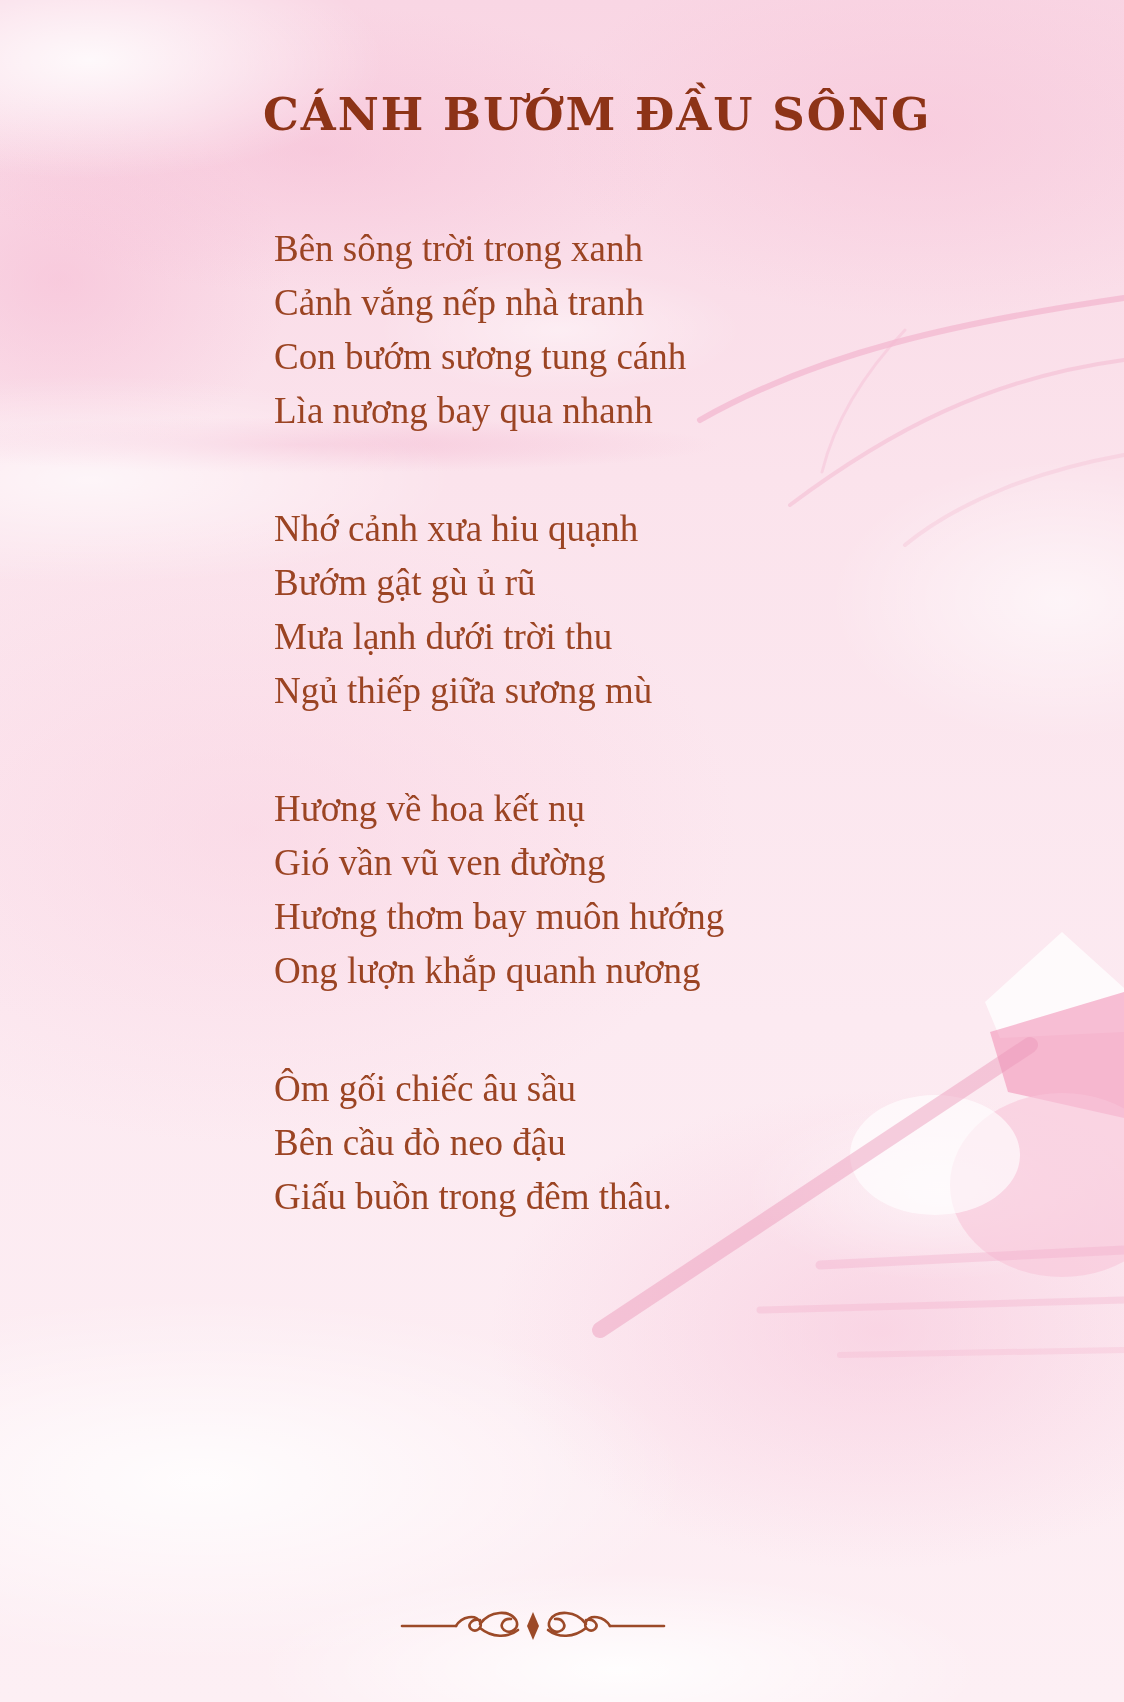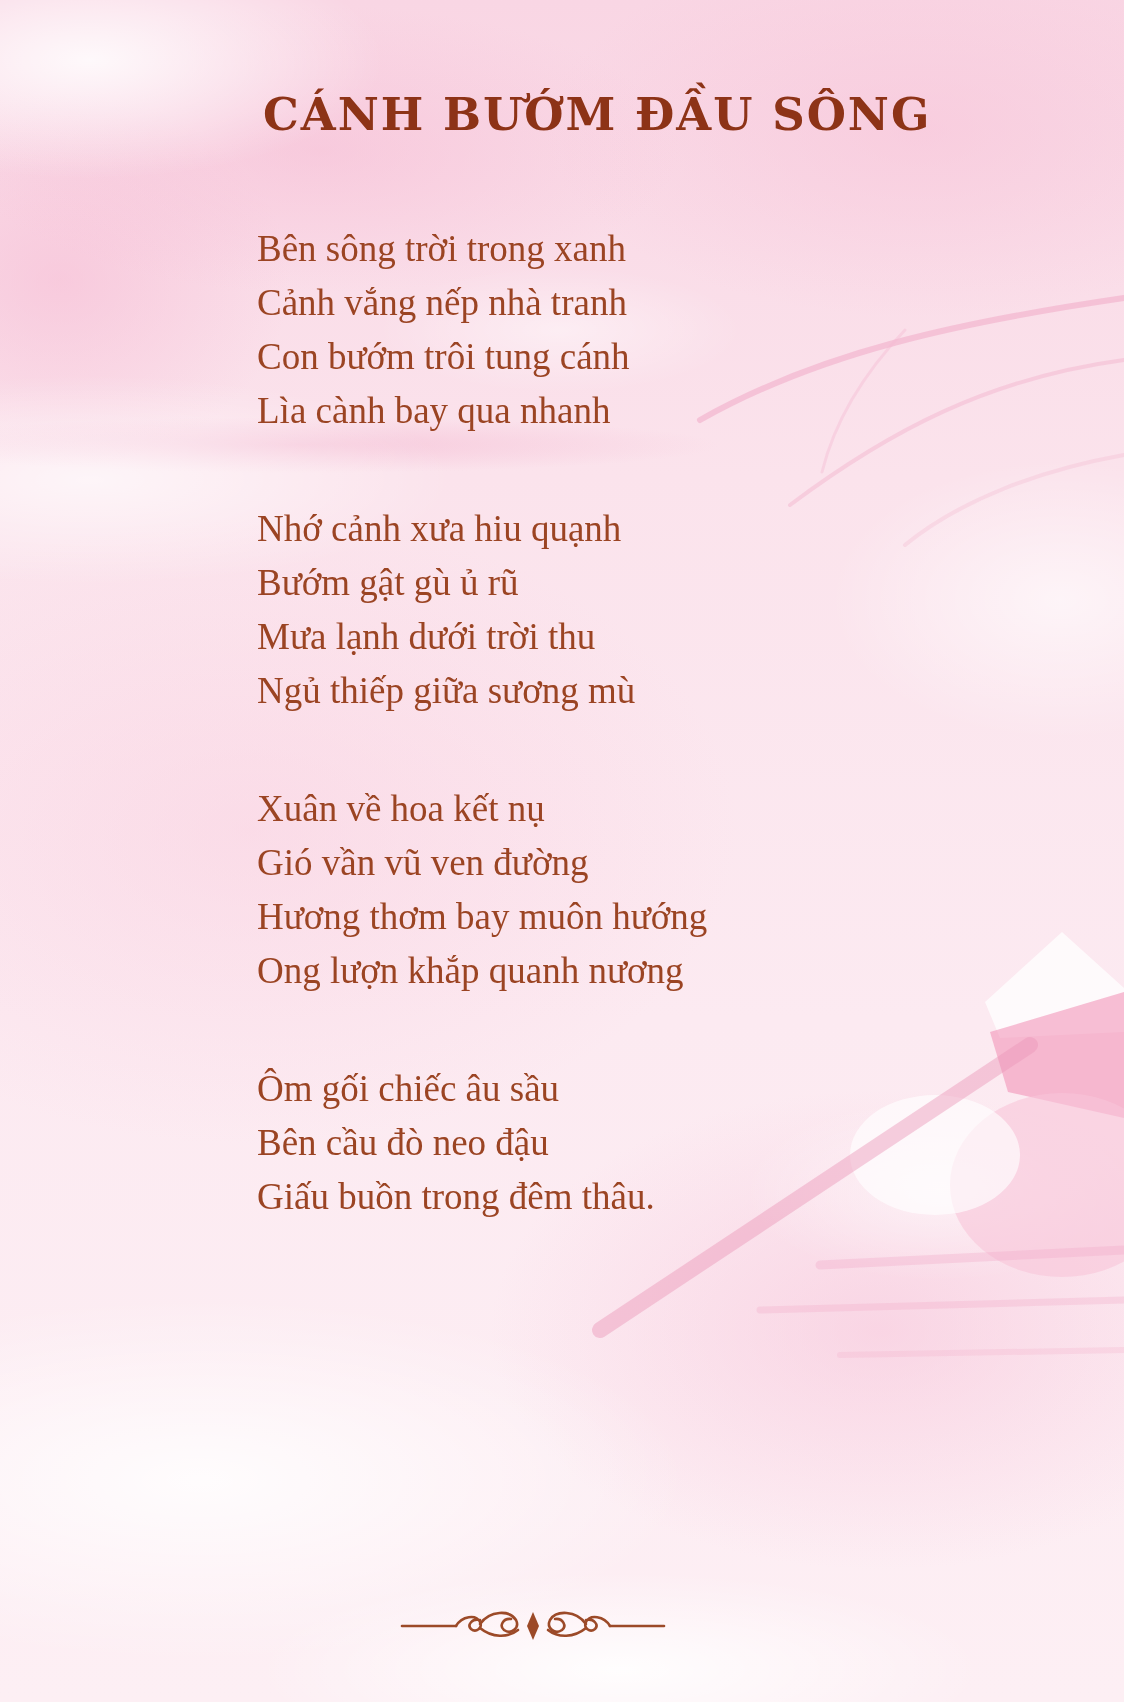--- a/index.html
+++ b/index.html
@@ -41,21 +41,21 @@
     text-align: left;
     font-family: "DejaVu Serif", "Liberation Serif", serif;
     font-weight: bold;
     font-size: 45px;
     letter-spacing: 2px;
     color: #8d3317;
     white-space: nowrap;
   }
   .poem {
     position: absolute;
-    left: 257px; top: 222px;
+    left: 274px; top: 222px;
     font-size: 37px;
     line-height: 54px;
     color: #9b4423;
     white-space: nowrap;
   }
   .stanza { margin: 0 0 64px 0; }
   .line { height: 54px; }
   .divider {
     position: absolute;
     left: 398px; top: 1604px;
@@ -92,31 +92,31 @@
       </g>
     </svg>
   </div>
 
   <h1 class="title">CÁNH BƯỚM ĐẦU SÔNG</h1>
 
   <div class="poem">
     <div class="stanza">
       <div class="line">Bên sông trời trong xanh</div>
       <div class="line">Cảnh vắng nếp nhà tranh</div>
-      <div class="line">Con bướm trôi tung cánh</div>
-      <div class="line">Lìa cành bay qua nhanh</div>
+      <div class="line">Con bướm sương tung cánh</div>
+      <div class="line">Lìa nương bay qua nhanh</div>
     </div>
     <div class="stanza">
       <div class="line">Nhớ cảnh xưa hiu quạnh</div>
       <div class="line">Bướm gật gù ủ rũ</div>
       <div class="line">Mưa lạnh dưới trời thu</div>
       <div class="line">Ngủ thiếp giữa sương mù</div>
     </div>
     <div class="stanza">
-      <div class="line">Xuân về hoa kết nụ</div>
+      <div class="line">Hương về hoa kết nụ</div>
       <div class="line">Gió vần vũ ven đường</div>
       <div class="line">Hương thơm bay muôn hướng</div>
       <div class="line">Ong lượn khắp quanh nương</div>
     </div>
     <div class="stanza">
       <div class="line">Ôm gối chiếc âu sầu</div>
       <div class="line">Bên cầu đò neo đậu</div>
       <div class="line">Giấu buồn trong đêm thâu.</div>
     </div>
   </div>

